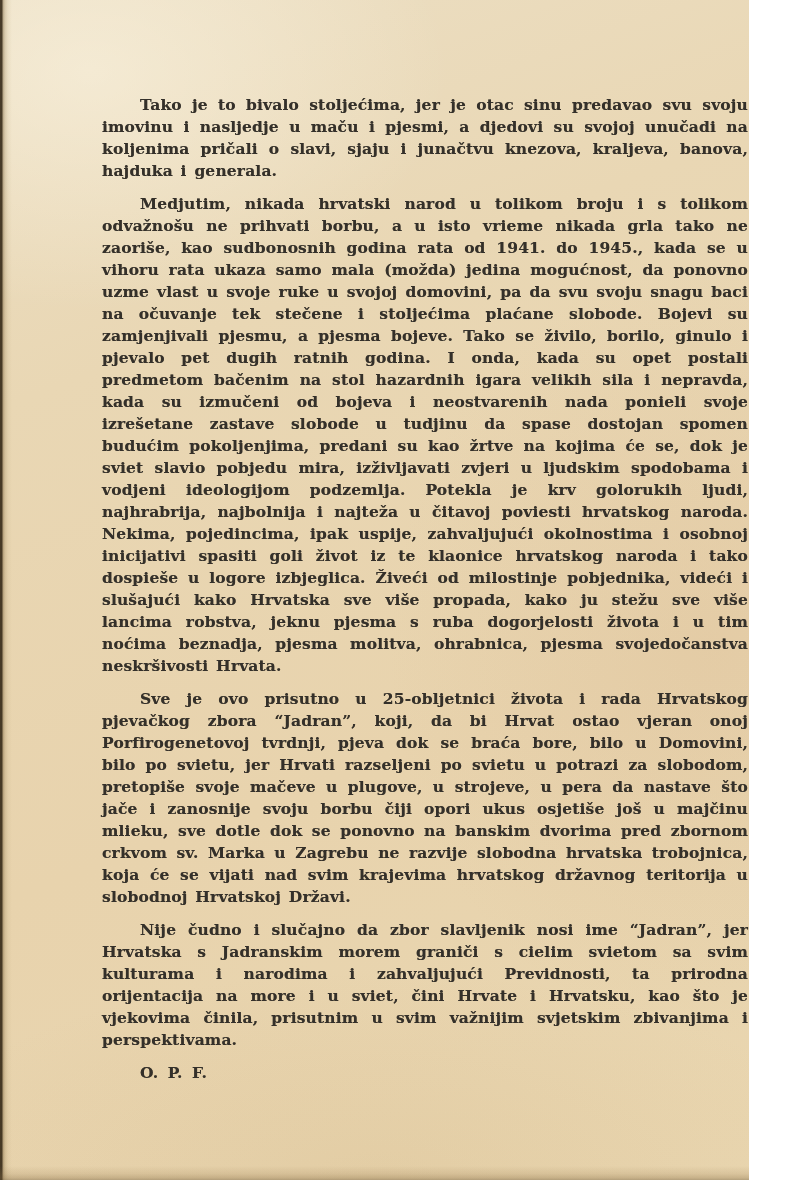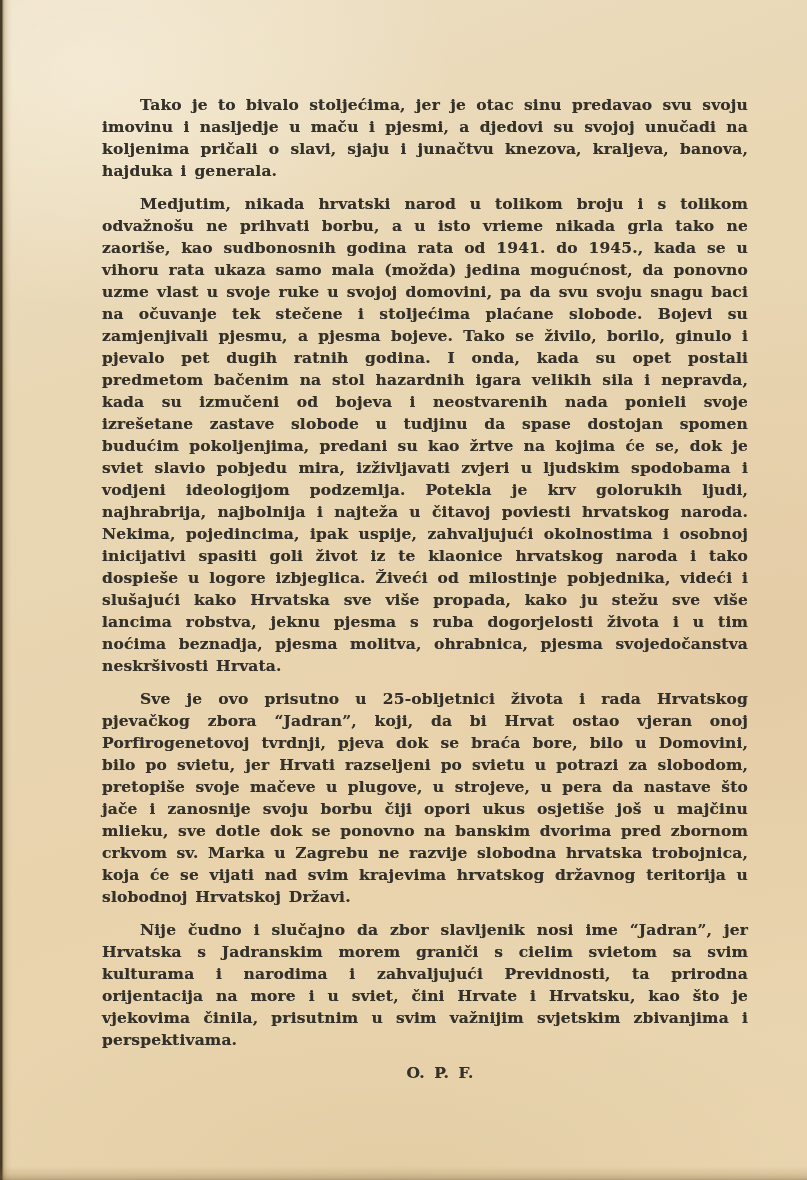--- a/index.html
+++ b/index.html
@@ -7,21 +7,21 @@
     padding: 0;
   }
   body {
     width: 807px;
     height: 1180px;
     overflow: hidden;
     font-family: "DejaVu Serif", "Liberation Serif", serif;
   }
   .page {
     position: relative;
-    width: 807px;
+    width: 749px;
     height: 1180px;
     background:
       radial-gradient(ellipse 600px 400px at 12% 6%, rgba(255,250,235,0.45), rgba(255,250,235,0) 60%),
       radial-gradient(ellipse 500px 600px at 95% 55%, rgba(205,165,125,0.16), rgba(205,165,125,0) 65%),
       radial-gradient(ellipse 700px 300px at 50% 100%, rgba(190,155,100,0.14), rgba(190,155,100,0) 70%),
       linear-gradient(160deg, #ecdfc4 0%, #e9d7b4 28%, #e8d3ad 62%, #e9d6b0 100%);
   }
   
   .binding-edge {
     position: absolute;
@@ -59,21 +59,21 @@
     text-shadow: 0 0 0.6px rgba(60,52,38,0.55);
     letter-spacing: 0.01em;
     word-spacing: 0.14em;
   }
   .text-block p {
     margin: 0 0 11px 0;
     text-indent: 38px;
   }
   .signature {
     margin-top: 22px;
-    text-align: center;
+    text-align: left;
     padding-right: 8px;
     text-indent: 0;
     word-spacing: 0.25em;
   }
 </style>
 </head>
 <body>
 
 <div class="page">
   <div class="binding-edge"></div>

